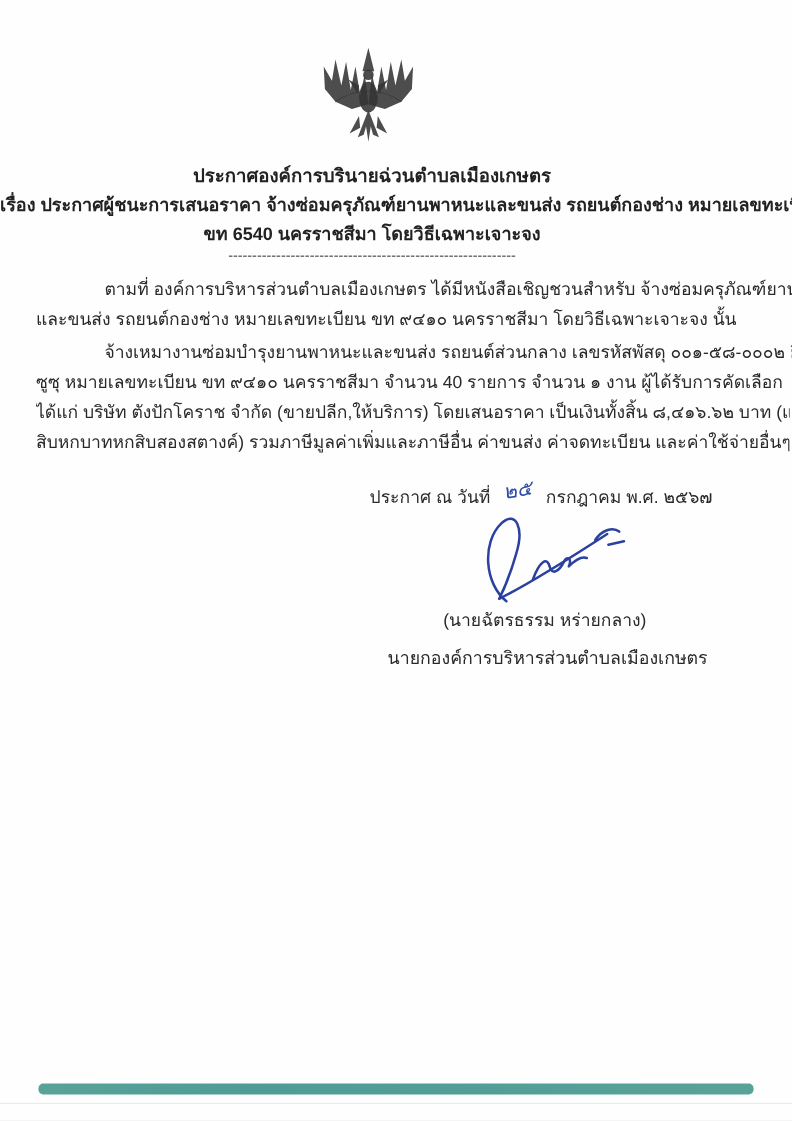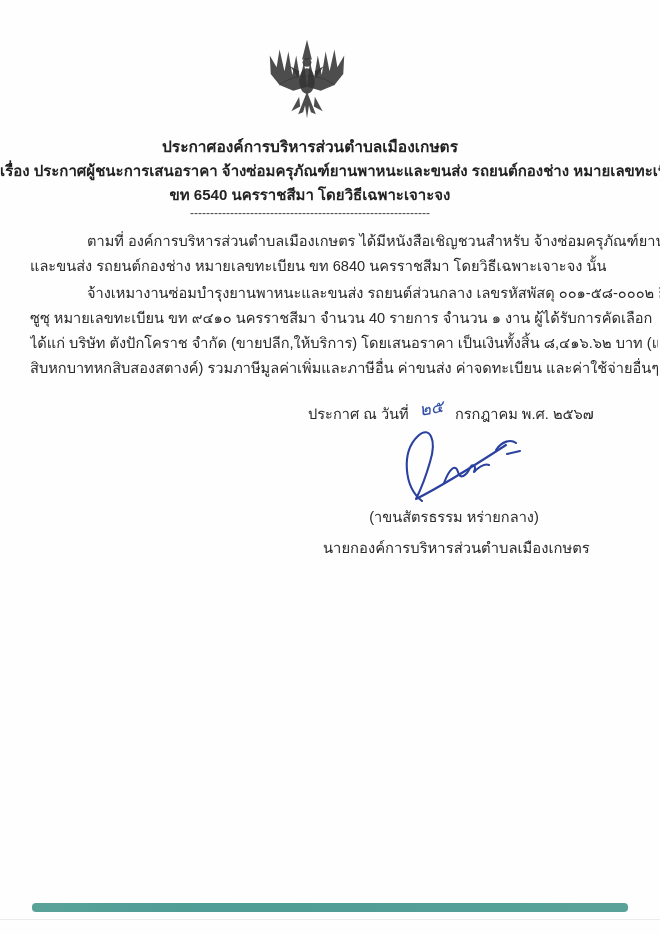--- a/index.html
+++ b/index.html
@@ -82,30 +82,30 @@
 
         <polygon points="42,68 34,83 43,78"></polygon>
         <polygon points="58,68 66,83 57,78"></polygon>
       </g>
       <g fill="none" stroke="#343434" stroke-opacity="0.65" stroke-width="1">
         <path d="M22,56 C30,50 40,47 50,47 C60,47 70,50 78,56"></path>
       </g>
     </svg>
   </div>
 
-  <div class="doc-center title-line" style="top:134px">ประกาศองค์การบริหารส่วนตำบลเมืองเกษตร</div>
+  <div class="doc-center title-line" style="top:134px">ประกาศองค์การบรินายฉ่วนตำบลเมืองเกษตร</div>
 
   <div class="doc-center subject-line" style="top:159px">เรื่อง ประกาศผู้ชนะการเสนอราคา จ้างซ่อมครุภัณฑ์ยานพาหนะและขนส่ง รถยนต์กองช่าง หมายเลขทะเบียน</div>
 
   <div class="doc-center subject-line" style="top:183px">ขท 6540 นครราชสีมา โดยวิธีเฉพาะเจาะจง</div>
 
   <div class="doc-center dash-sep" style="top:206px">------------------------------------------------------------</div>
 
   <div class="bodyline indent" style="top:229px">ตามที่ องค์การบริหารส่วนตำบลเมืองเกษตร ได้มีหนังสือเชิญชวนสำหรับ จ้างซ่อมครุภัณฑ์ยานพาหนะ</div>
-  <div class="bodyline" style="top:254px">และขนส่ง รถยนต์กองช่าง หมายเลขทะเบียน ขท 6840 นครราชสีมา โดยวิธีเฉพาะเจาะจง  นั้น</div>
+  <div class="bodyline" style="top:254px">และขนส่ง รถยนต์กองช่าง หมายเลขทะเบียน ขท ๙๔๑๐ นครราชสีมา โดยวิธีเฉพาะเจาะจง  นั้น</div>
 
   <div class="bodyline indent" style="top:281px">จ้างเหมางานซ่อมบำรุงยานพาหนะและขนส่ง รถยนต์ส่วนกลาง เลขรหัสพัสดุ ๐๐๑-๕๘-๐๐๐๒ ยี่ห้อ อี</div>
   <div class="bodyline" style="top:306px">ซูซุ หมายเลขทะเบียน ขท ๙๔๑๐ นครราชสีมา จำนวน 40 รายการ จำนวน ๑ งาน ผู้ได้รับการคัดเลือก</div>
   <div class="bodyline" style="top:331px">ได้แก่ บริษัท ตังปักโคราช จำกัด (ขายปลีก,ให้บริการ) โดยเสนอราคา เป็นเงินทั้งสิ้น ๘,๔๑๖.๖๒ บาท (แปดพันสี่ร้อย</div>
   <div class="bodyline" style="top:356px">สิบหกบาทหกสิบสองสตางค์) รวมภาษีมูลค่าเพิ่มและภาษีอื่น ค่าขนส่ง ค่าจดทะเบียน และค่าใช้จ่ายอื่นๆ ทั้งปวง</div>
 
   <div class="dateline">
     <span>ประกาศ ณ วันที่</span>
     <span class="hand-day">๒๕</span>
     <span>กรกฎาคม พ.ศ. ๒๕๖๗</span>
@@ -115,19 +115,19 @@
     <svg viewBox="0 0 136 82" width="136" height="82">
       <g fill="none" stroke="#2b41a0" stroke-width="2.1" stroke-linecap="round" stroke-linejoin="round">
         <path d="M30,77 C12,63 9,28 26,12 C38,1 45,16 38,38 C34,52 28,67 24,75 C42,66 74,47 114,21"></path>
         <path d="M52,59 C58,43 64,40 66,48 C68,56 74,52 78,44 C80,39 85,41 82,48 C86,44 92,39 97,41"></path>
         <path d="M104,26 C110,17 119,15 124,19"></path>
         <path d="M115,30 L128,27"></path>
       </g>
     </svg>
   </div>
 
-  <div class="sig-name">(าขนสัตรธรรม หร่ายกลาง)</div>
+  <div class="sig-name">(นายฉัตรธรรม หร่ายกลาง)</div>
   <div class="sig-title">นายกองค์การบริหารส่วนตำบลเมืองเกษตร</div>
 
   <div class="bottom-bar"></div>
   <div class="bottom-hairline"></div>
 
 </div>
 
 </body></html>

